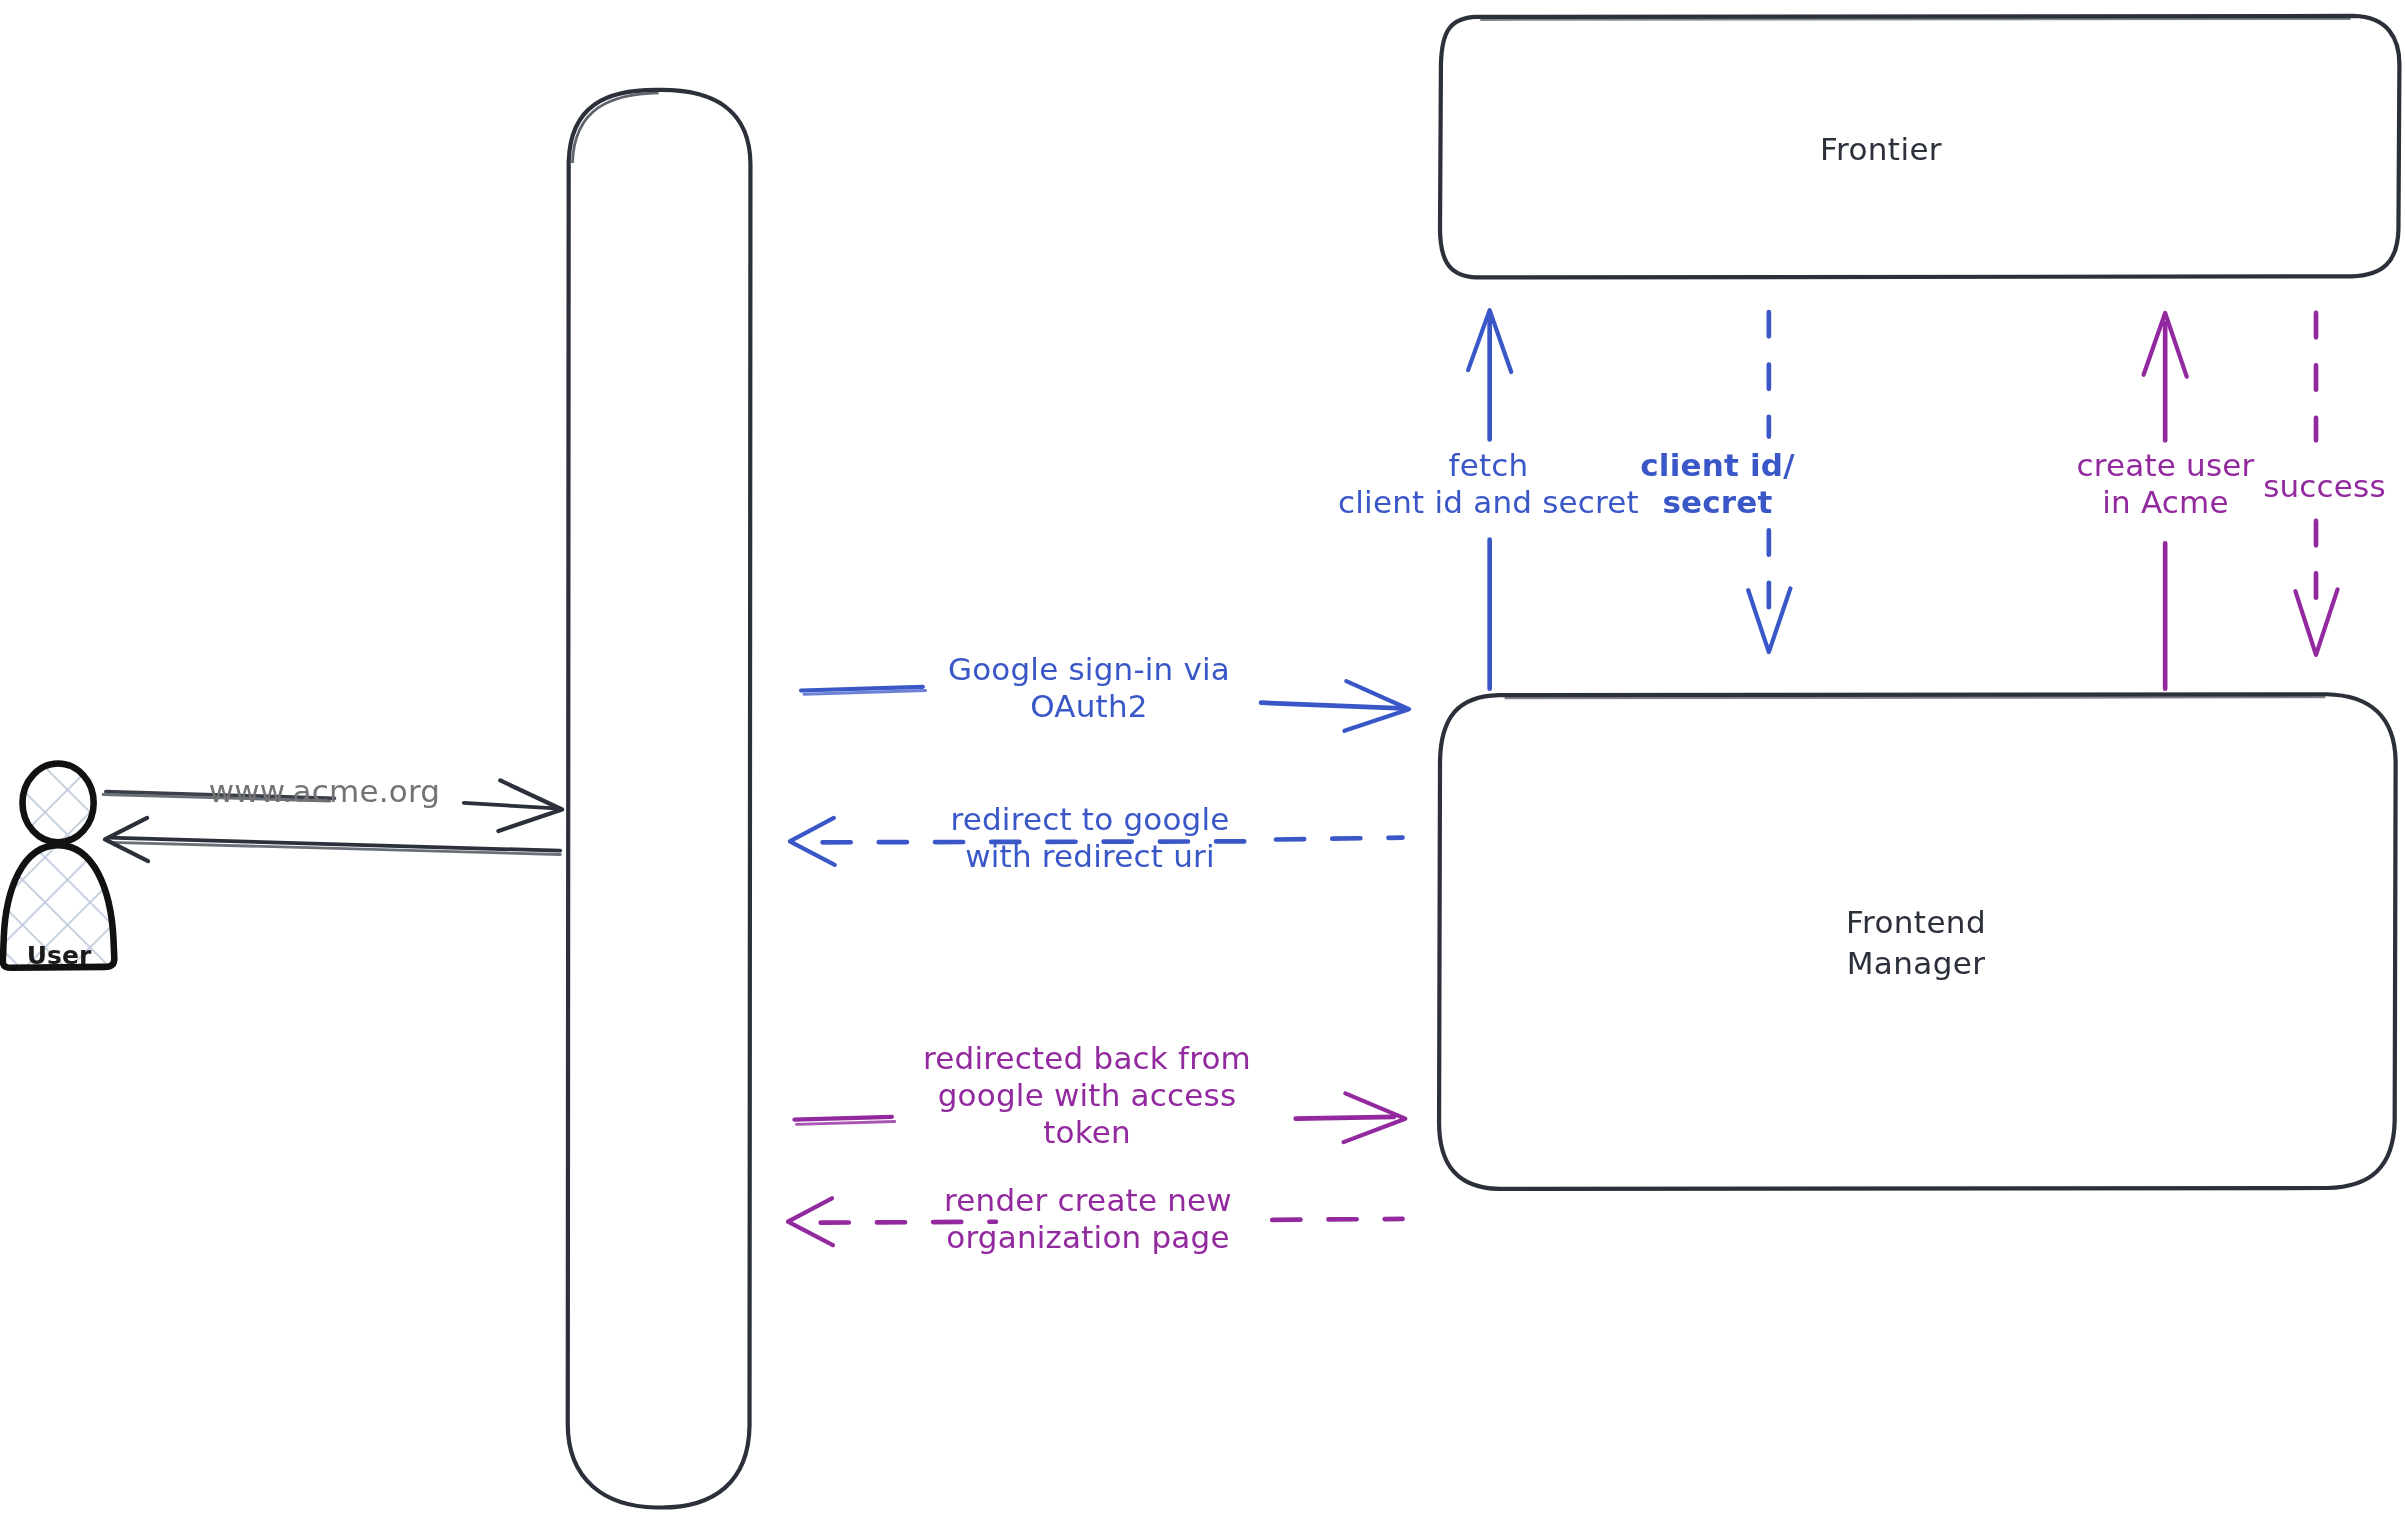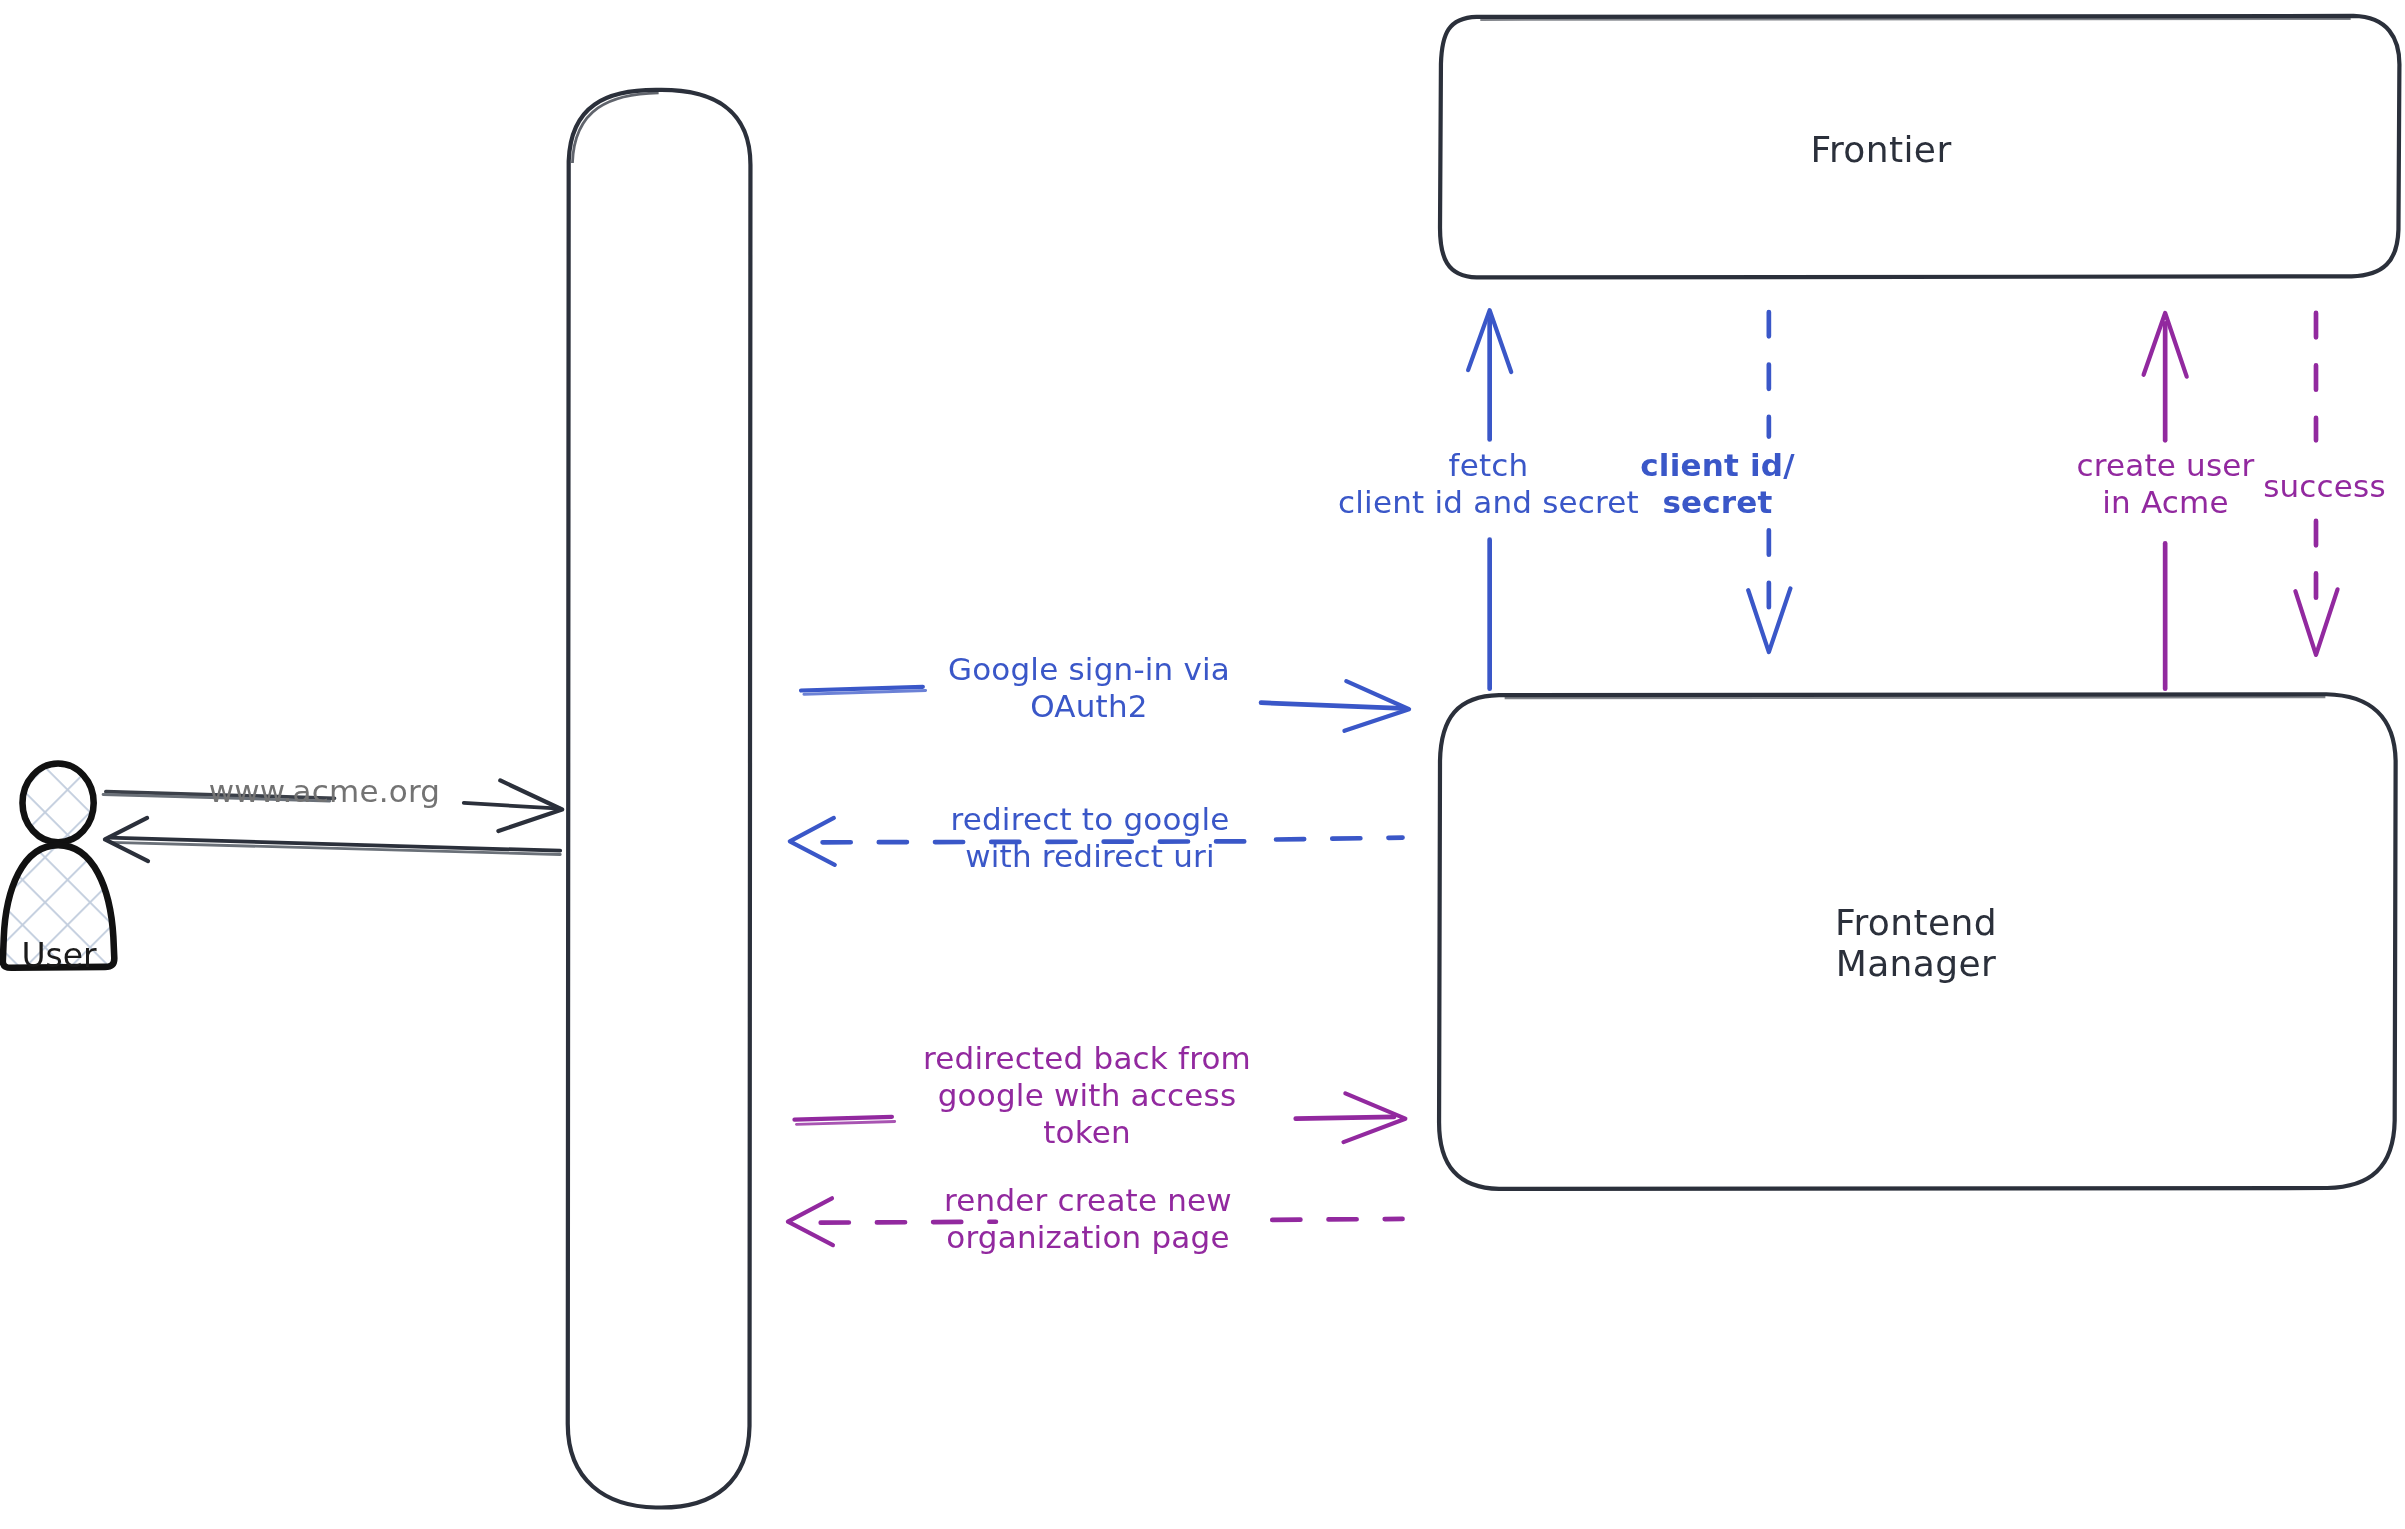--- a/index.html
+++ b/index.html
@@ -27,28 +27,29 @@
   .edge-label,
   .actor-label {
     position: absolute;
     white-space: pre;
     text-align: center;
     pointer-events: none;
     font-family: "DejaVu Sans", sans-serif;
   }
   .node-label {
     color: #2b303b;
-    font-size: 36px;
+    font-size: 31px;
     line-height: 41px;
     letter-spacing: 0.4px;
   }
   .actor-label {
     color: #1b1b1b;
-    font-size: 33px;
+    font-size: 25px;
     line-height: 37px;
+    font-weight: bold;
   }
   .edge-label {
     font-size: 31px;
     line-height: 37px;
     letter-spacing: 0.2px;
   }
   .edge-label.blue  { color: #3a57c8; }
   .edge-label.purple{ color: #92299f; }
   .edge-label.dark  { color: #737373; }
 </style>

